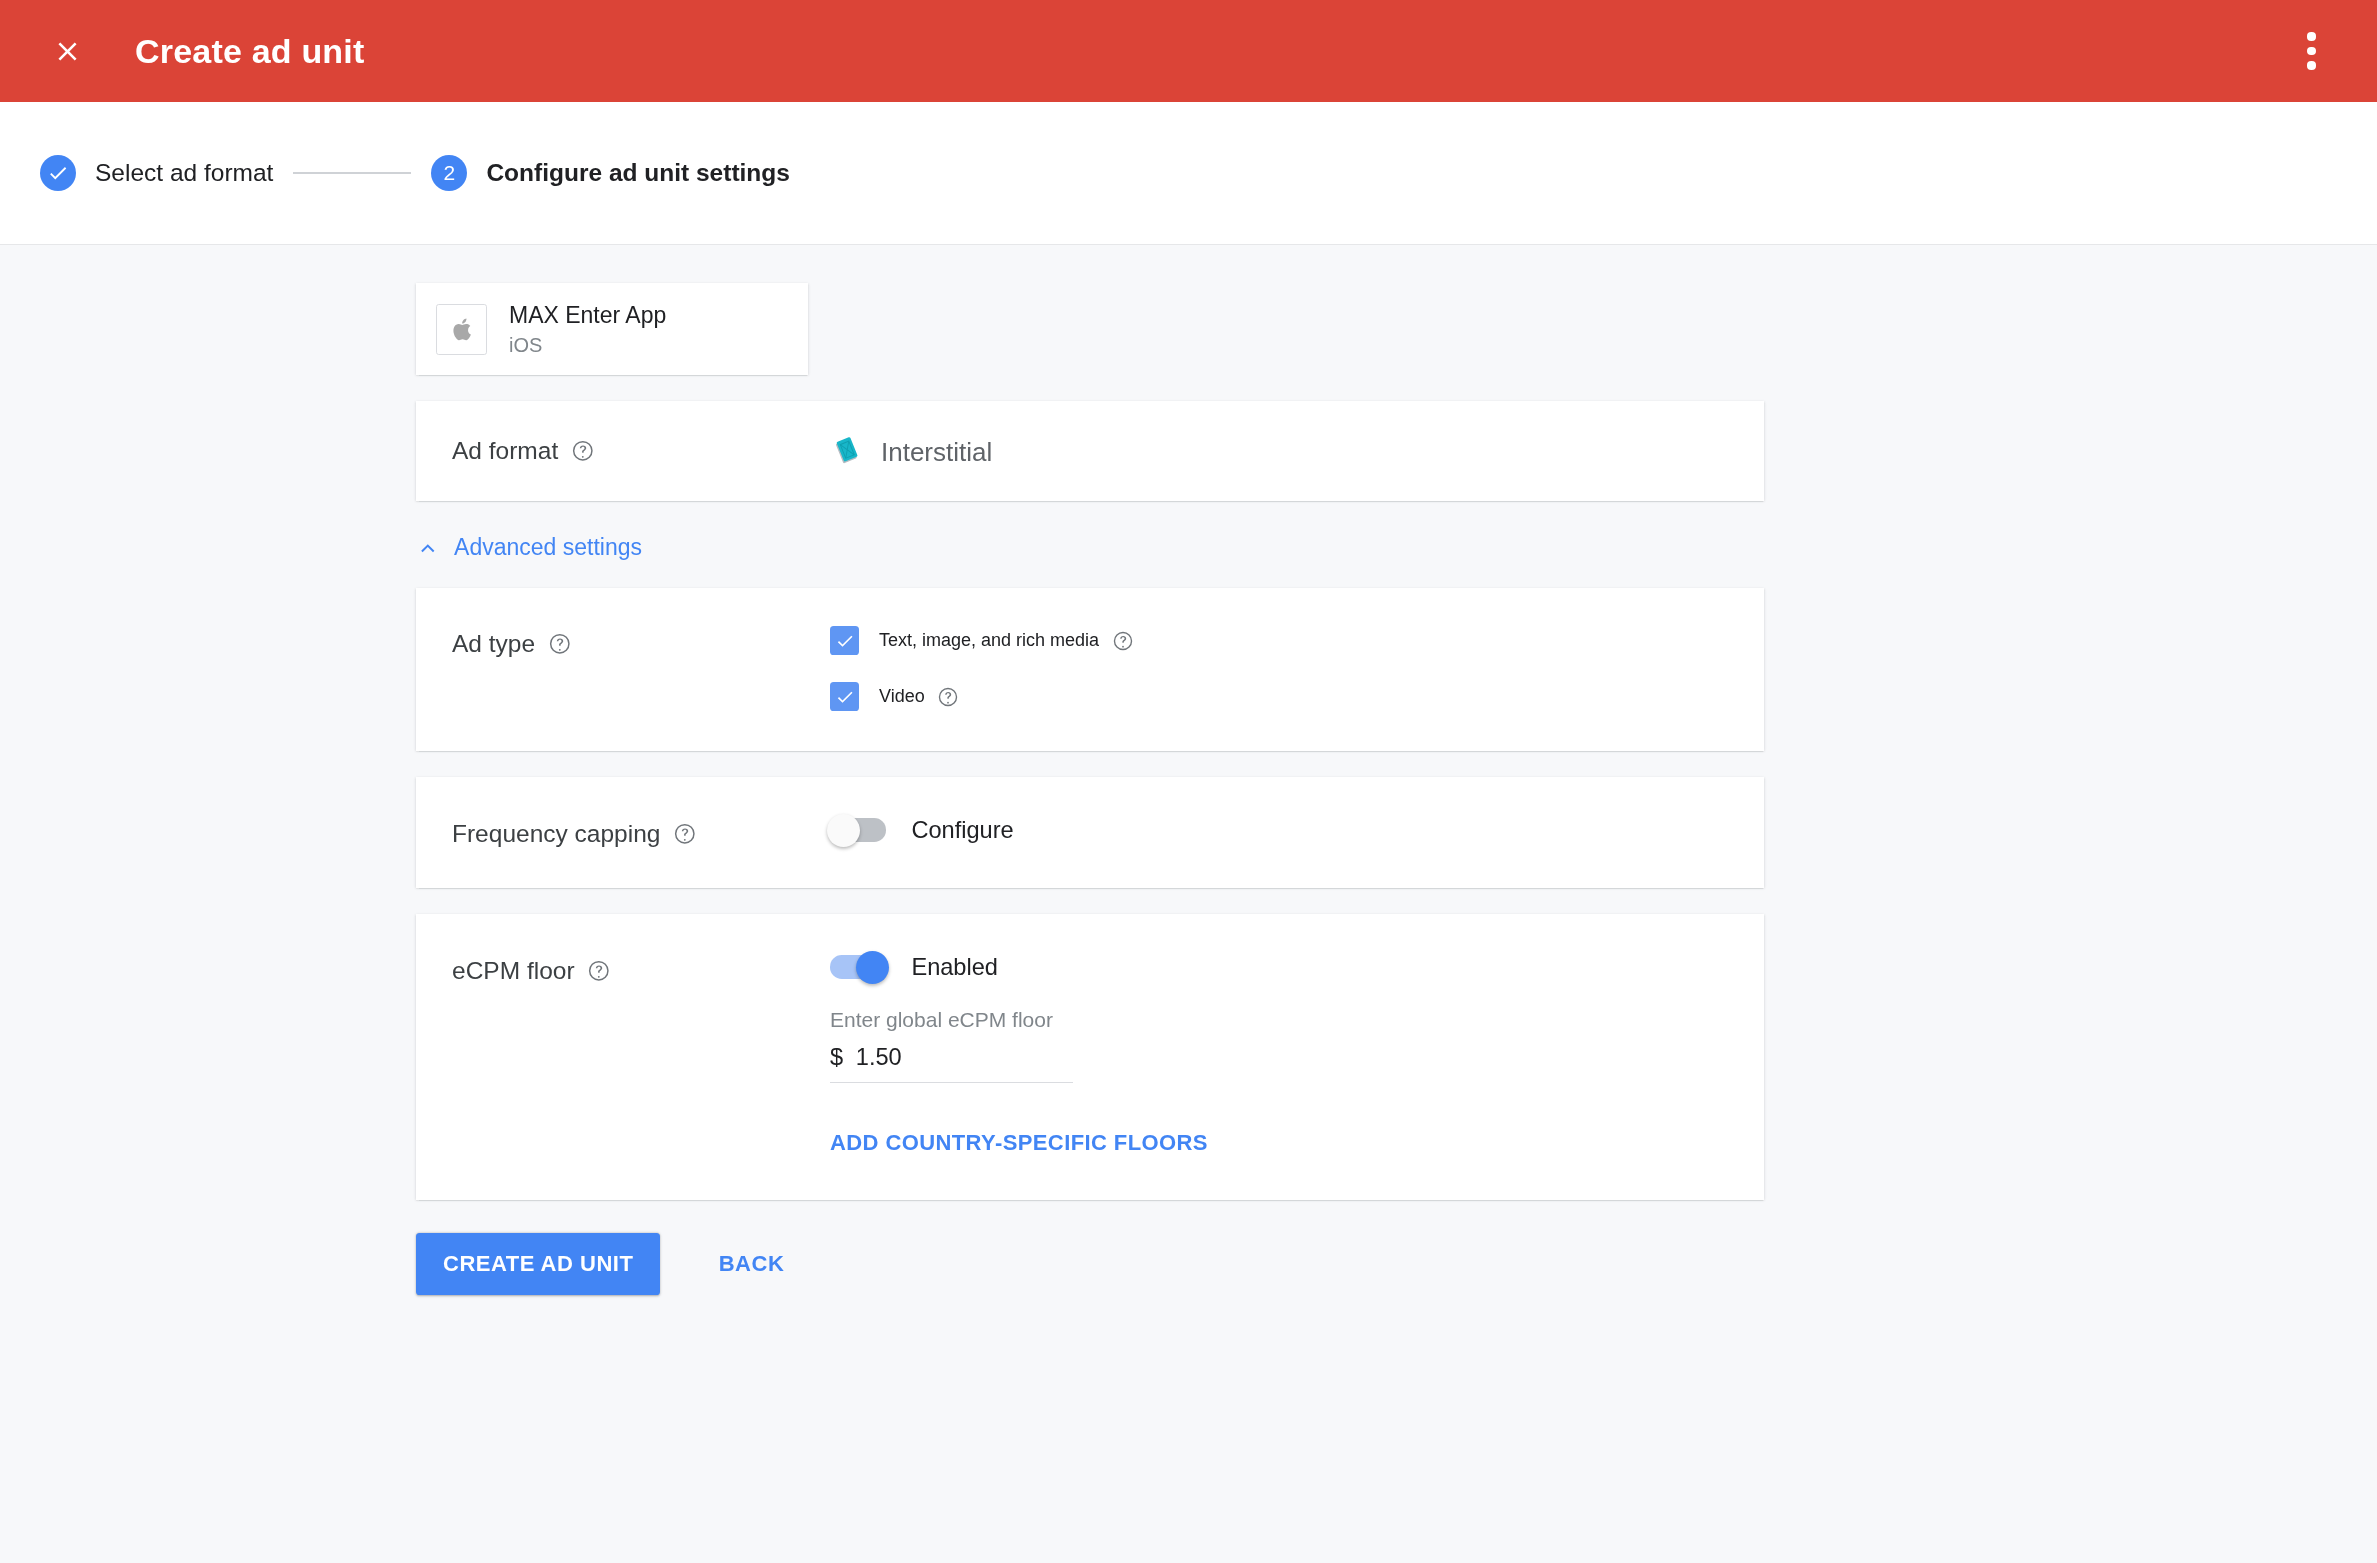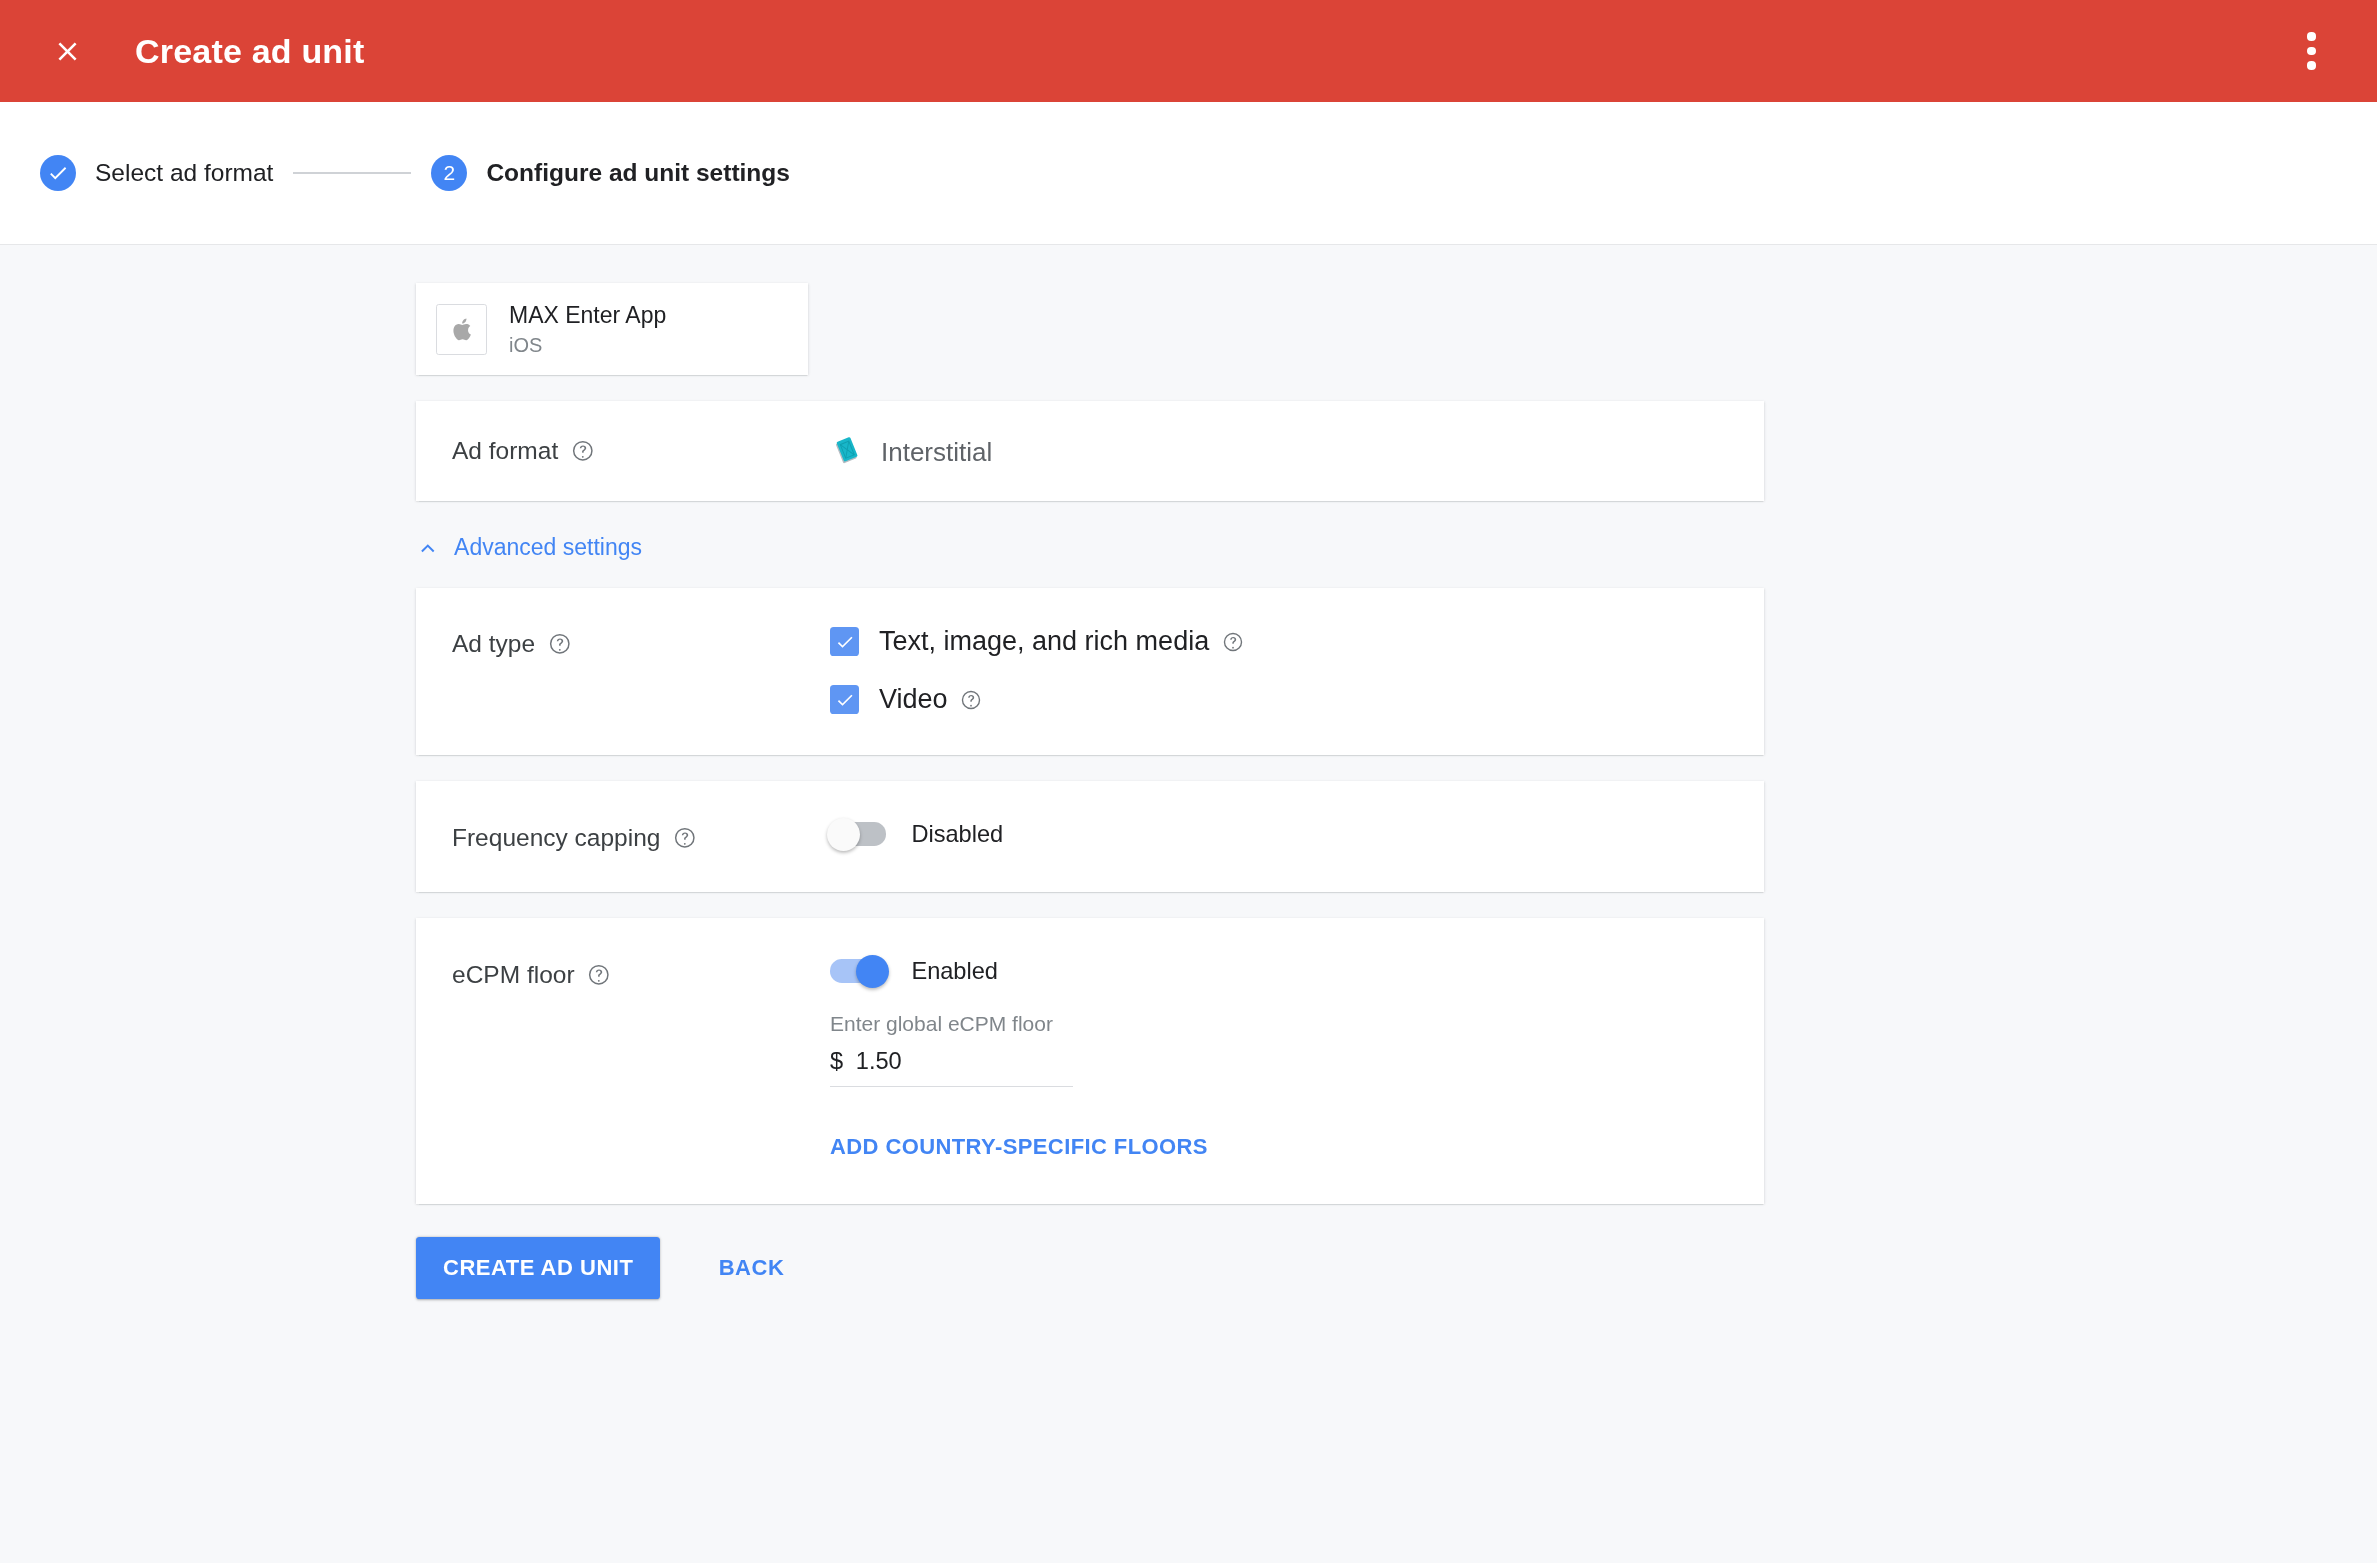--- a/index.html
+++ b/index.html
@@ -185,21 +185,21 @@
   .cb-row:last-child { margin-bottom: 0; }
   .cb {
     width: 29px; height: 29px;
     background: #5f96f3;
     border-radius: 3.6px;
     display: flex; align-items: center; justify-content: center;
     flex: 0 0 auto;
     cursor: pointer;
   }
   .cb svg { display:block; }
-  .cb-label { margin-left: 20px; font-size: 27px; color: #202124; display:flex; align-items:center; }
+  .cb-label { margin-left: 20px; font-size: 18px; color: #202124; display:flex; align-items:center; }
 
   
   .toggle-row { display: flex; align-items: center; }
   .switch {
     position: relative;
     width: 56px; height: 23.6px;
     border-radius: 11.8px;
     cursor: pointer;
     flex: 0 0 auto;
   }
@@ -432,21 +432,21 @@
             <circle cx="12" cy="12" r="9.3" fill="none" stroke="#70757a" stroke-width="1.5"></circle>
             <path d="M12.01 17.2a.95.95 0 1 0 0 1.9.95.95 0 0 0 0-1.9zm.2-10.6c-1.9 0-3.15 1.2-3.25 2.85h1.55c.08-.95.7-1.5 1.65-1.5.92 0 1.55.56 1.55 1.36 0 .67-.3 1.05-1.18 1.67-.93.65-1.3 1.25-1.25 2.28l.1.6h1.45v-.5c0-.7.28-1.07 1.2-1.72.95-.67 1.42-1.4 1.42-2.42 0-1.57-1.27-2.62-3.24-2.62z" fill="#70757a"></path>
           </svg>
         </span>
       </div>
       <div class="row-value">
         <div class="toggle-row">
           <span class="switch off">
             <span class="knob"></span>
           </span>
-          <span class="toggle-text">Disabled</span>
+          <span class="toggle-text">Configure</span>
         </div>
       </div>
     </div>
 
     
     <div class="card row-card" style="padding-top:40px;padding-bottom:44px;">
       <div class="row-label">
         <span>eCPM floor</span>
         <span class="help-icon">
           <svg width="23.6" height="23.6" viewBox="0 0 24 24">

